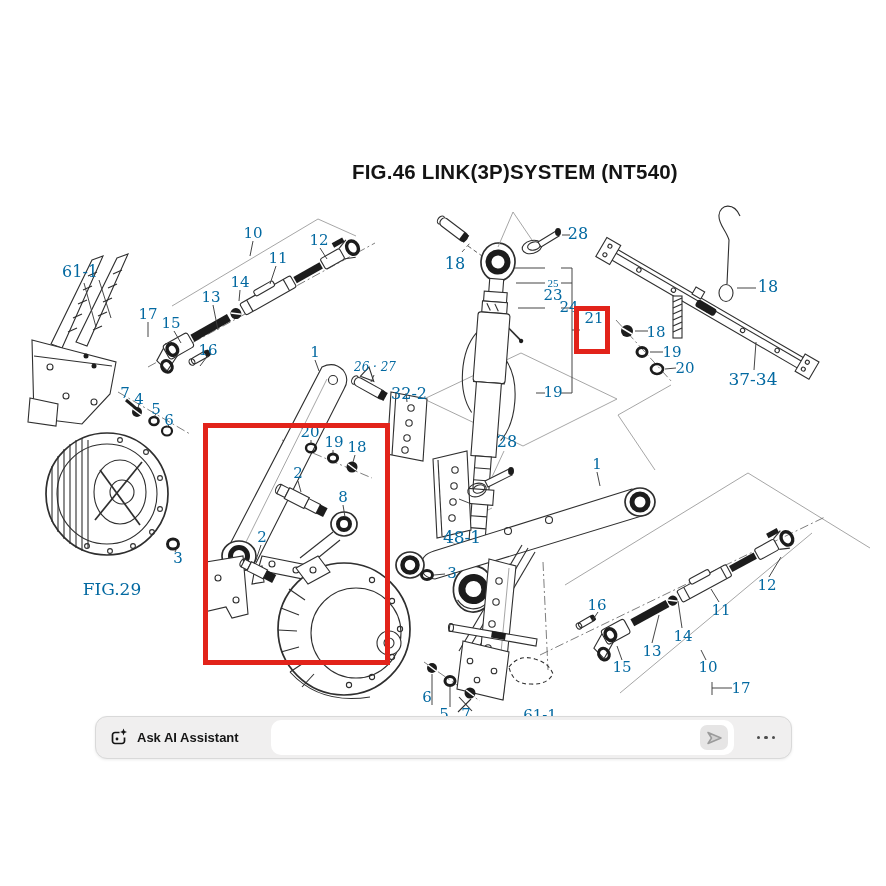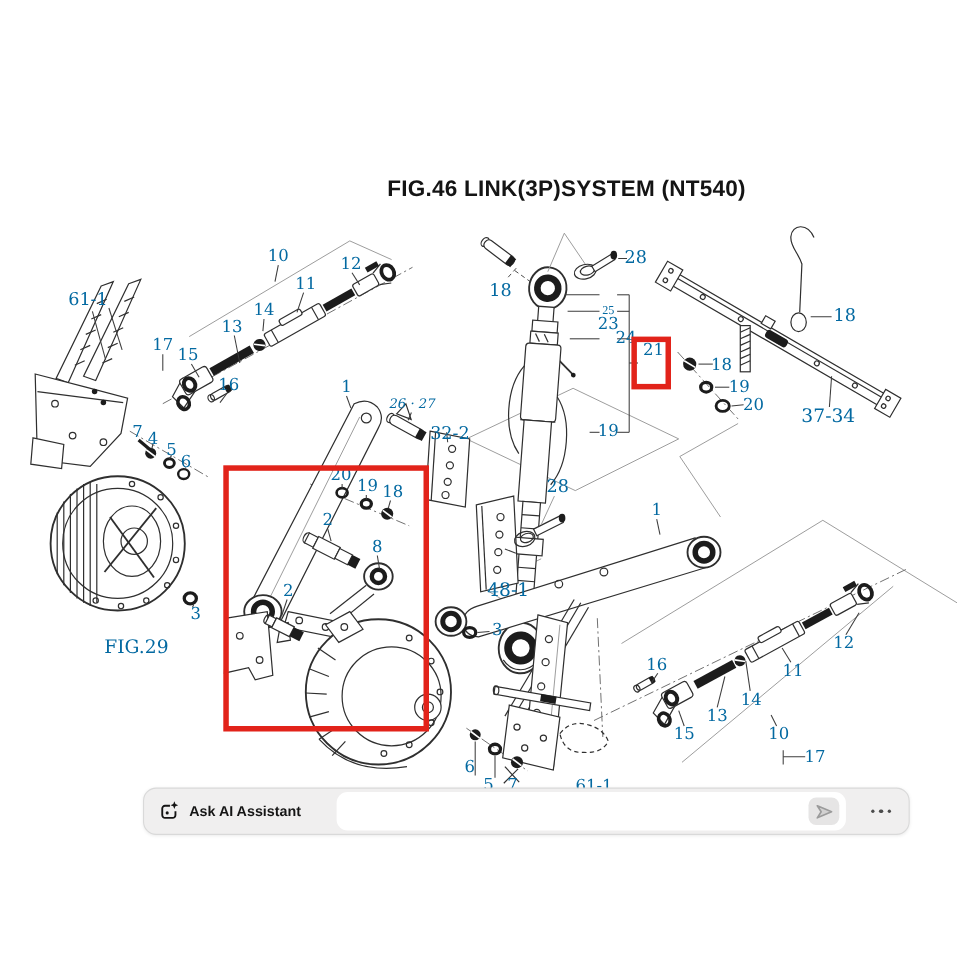--- a/index.html
+++ b/index.html
@@ -22,21 +22,21 @@
   .dsh{stroke:#4a4a4a;stroke-width:0.9;fill:none;stroke-dasharray:4 3;}
   .ws{stroke:#ffffff;stroke-width:1.5;}
   
   .plabel{position:absolute;z-index:2;transform:translate(-50%,-50%);
           font-family:"DejaVu Serif",serif;color:#0369a1;white-space:nowrap;line-height:1;}
   
   .hl{position:absolute;z-index:3;border:5px solid #e2231a;box-sizing:border-box;background:transparent;}
   
   #ai-bar{position:absolute;z-index:10;left:95px;top:716px;width:695px;height:41px;
           background:#f0efef;border:1px solid #d9d9d9;border-radius:12px;
-          box-shadow:0 1px 3px rgba(0,0,0,0.08);margin-left:35px;}
+          box-shadow:0 1px 3px rgba(0,0,0,0.08);}
   #ai-left{position:absolute;left:13px;top:0;height:100%;display:flex;align-items:center;gap:9px;}
   #ai-label{font-size:13px;font-weight:700;color:#151515;}
   #ai-input{position:absolute;left:175px;top:3px;width:463px;height:35px;background:#ffffff;
             border-radius:10px;}
   #send-btn{position:absolute;left:429px;top:5px;width:28px;height:25px;background:#e6e5e5;
             border-radius:7px;display:flex;align-items:center;justify-content:center;cursor:pointer;}
   #more-btn{position:absolute;left:652px;top:0;height:100%;width:36px;display:flex;
             align-items:center;justify-content:center;gap:4px;cursor:pointer;}
   .dot{width:3.4px;height:3.4px;border-radius:50%;background:#4c4c4c;}
 </style>
@@ -462,21 +462,21 @@
       <span class="plabel" style="left: 278px; top: 258px; font-size: 15px;">11</span>
       <span class="plabel" style="left: 240px; top: 282px; font-size: 15px;">14</span>
       <span class="plabel" style="left: 211px; top: 297px; font-size: 15px;">13</span>
       <span class="plabel" style="left: 148px; top: 314px; font-size: 15px;">17</span>
       <span class="plabel" style="left: 171px; top: 323px; font-size: 15px;">15</span>
       <span class="plabel" style="left: 208px; top: 350px; font-size: 15px;">16</span>
       <span class="plabel" style="left: 125px; top: 393px; font-size: 15px;">7</span>
       <span class="plabel" style="left: 139px; top: 399px; font-size: 15px;">4</span>
       <span class="plabel" style="left: 156px; top: 409px; font-size: 15px;">5</span>
       <span class="plabel" style="left: 169px; top: 420px; font-size: 15px;">6</span>
-      <span class="plabel" style="left: 112px; top: 589px; font-size: 17px; margin-left: 12px;">FIG.29</span>
+      <span class="plabel" style="left: 112px; top: 589px; font-size: 17px;">FIG.29</span>
       <span class="plabel" style="left: 178px; top: 558px; font-size: 15px;">3</span>
       <span class="plabel" style="left: 315px; top: 352px; font-size: 15px;">1</span>
       <span class="plabel" style="left: 310px; top: 432px; font-size: 15px;">20</span>
       <span class="plabel" style="left: 334px; top: 442px; font-size: 15px;">19</span>
       <span class="plabel" style="left: 357px; top: 447px; font-size: 15px;">18</span>
       <span class="plabel" style="left: 298px; top: 473px; font-size: 15px;">2</span>
       <span class="plabel" style="left: 343px; top: 497px; font-size: 15px;">8</span>
       <span class="plabel" style="left: 262px; top: 537px; font-size: 15px;">2</span>
       <span class="plabel" style="left: 375px; top: 367px; font-size: 12px; font-style: italic;">26 · 27</span>
       <span class="plabel" style="left: 409px; top: 394px; font-size: 16px;">32-2</span>

